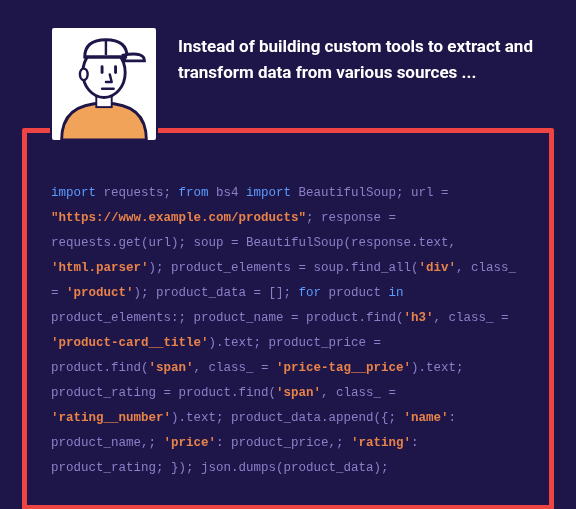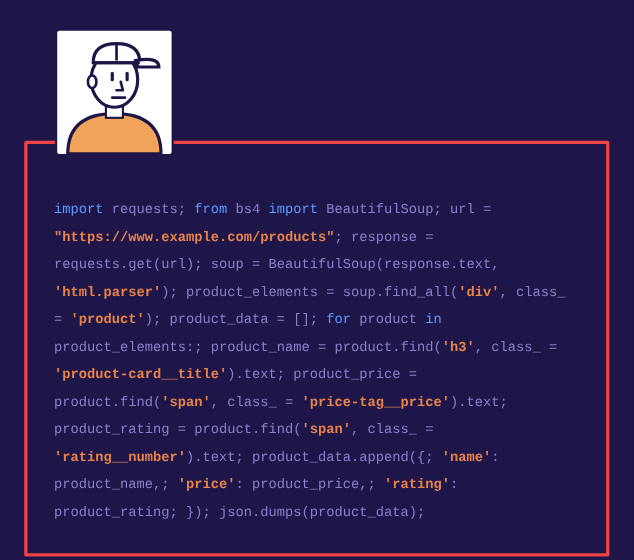--- a/index.html
+++ b/index.html
@@ -32,21 +32,21 @@
   .avatar svg { width: 100%; height: 100%; display: block; }
   .headline {
     color: #ffffff;
     font-size: 17px;
     font-weight: 700;
     line-height: 1.5;
     padding-top: 8px;
     max-width: 360px;
   }
   .code-panel {
-    border: 3px solid #ef4444;
+    border: 5px solid #ef4444;
     background: #1e1548;
     border-radius: 2px;
     padding: 48px 24px 24px 24px;
     font-family: "SFMono-Regular", Consolas, "Liberation Mono", Menlo, monospace;
     font-size: 12.5px;
     line-height: 2.0;
     color: #8a80c8;
     word-wrap: break-word;
     position: relative;
     z-index: 1;
@@ -79,17 +79,18 @@
       <line x1="34" y1="30" x2="78" y2="30" stroke="#1e1548" stroke-width="3"></line>
 
       <line x1="52" y1="40" x2="52" y2="46" stroke="#1e1548" stroke-width="3" stroke-linecap="round"></line>
       <line x1="66" y1="40" x2="66" y2="46" stroke="#1e1548" stroke-width="3" stroke-linecap="round"></line>
 
       <path d="M 60 48 L 62 56 L 56 56" fill="none" stroke="#1e1548" stroke-width="2.5" stroke-linecap="round" stroke-linejoin="round"></path>
 
       <line x1="52" y1="63" x2="64" y2="63" stroke="#1e1548" stroke-width="2.5" stroke-linecap="round"></line>
     </svg>
   </div>
+  <div class="headline">Instead of building custom tools to extract and transform data from various sources ...</div>
 </div>
 
 <div class="code-panel">
   <div id="code-content"><span class="kw">import</span><span class="pl"> requests; </span><span class="kw">from</span><span class="pl"> bs4 </span><span class="kw">import</span><span class="pl"> BeautifulSoup; url = </span><span class="str">"https://www.example.com/products"</span><span class="pl">; response = requests.get(url); soup = BeautifulSoup(response.text, </span><span class="str">'html.parser'</span><span class="pl">); product_elements = soup.find_all(</span><span class="str">'div'</span><span class="pl">, class_ = </span><span class="str">'product'</span><span class="pl">); product_data = []; </span><span class="kw">for</span><span class="pl"> product </span><span class="kw">in</span><span class="pl"> product_elements:; product_name = product.find(</span><span class="str">'h3'</span><span class="pl">, class_ = </span><span class="str">'product-card__title'</span><span class="pl">).text; product_price = product.find(</span><span class="str">'span'</span><span class="pl">, class_ = </span><span class="str">'price-tag__price'</span><span class="pl">).text; product_rating = product.find(</span><span class="str">'span'</span><span class="pl">, class_ = </span><span class="str">'rating__number'</span><span class="pl">).text; product_data.append({; </span><span class="str">'name'</span><span class="pl">: product_name,; </span><span class="str">'price'</span><span class="pl">: product_price,; </span><span class="str">'rating'</span><span class="pl">: product_rating; }); json.dumps(product_data);</span></div>
 </div>
 
 </body></html>

